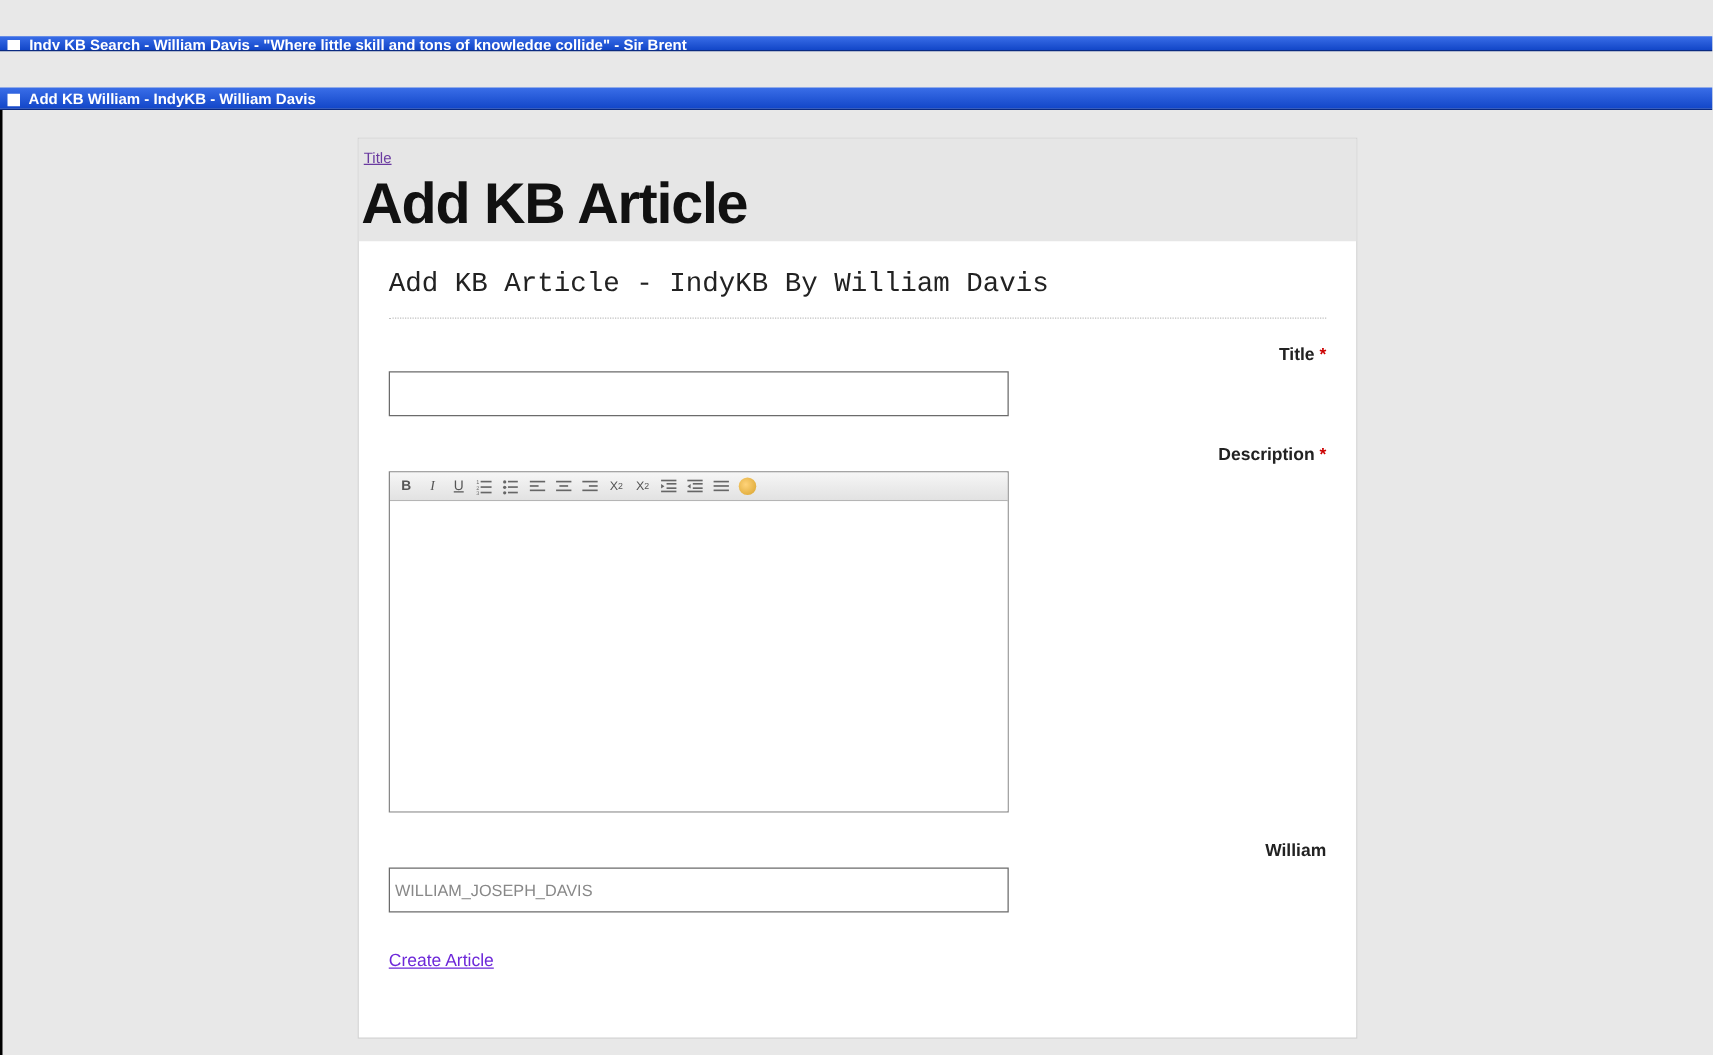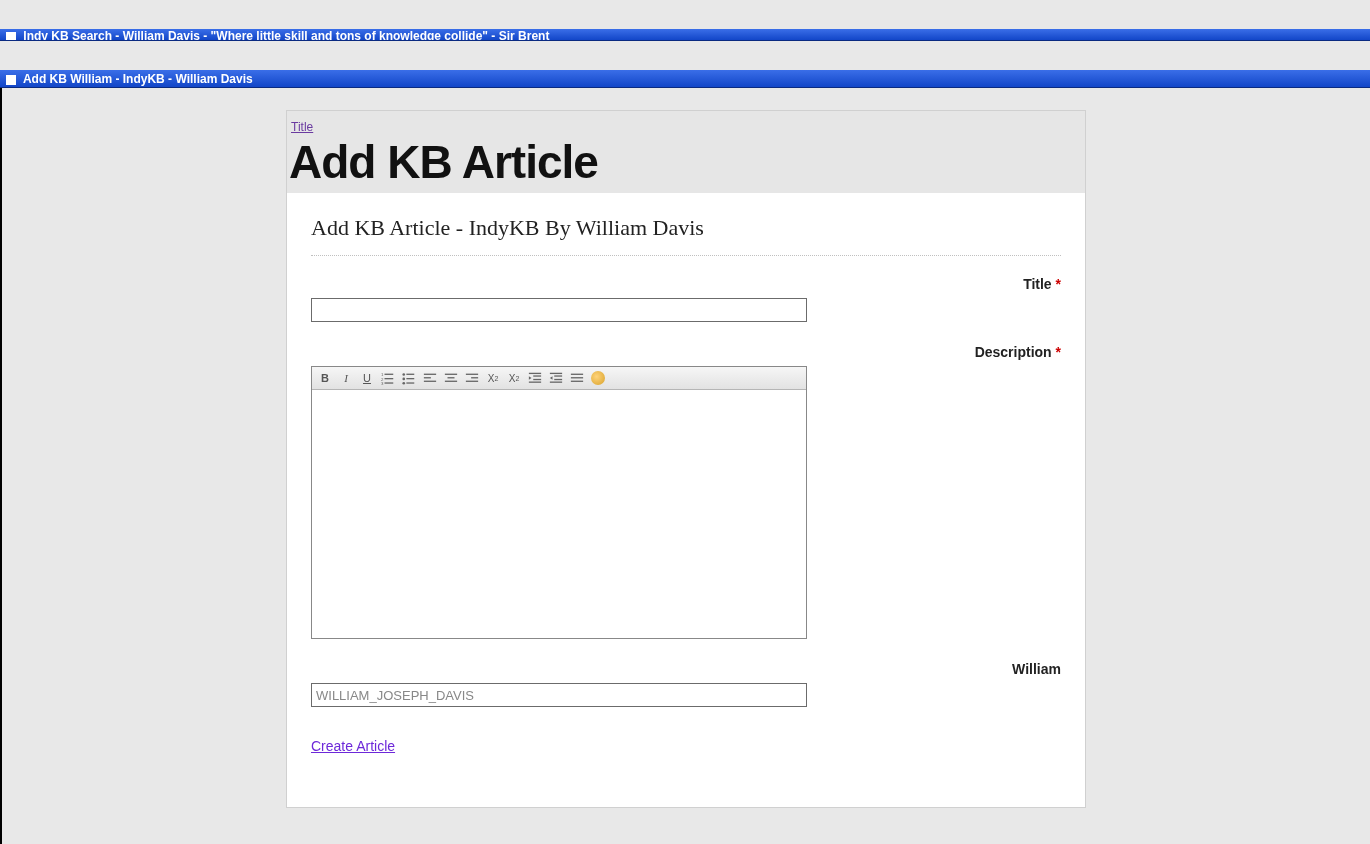--- a/index.html
+++ b/index.html
@@ -58,28 +58,28 @@
   color:#111;
   margin: 0 0 0 2px;
   font-family: Verdana, "Lucida Sans Unicode", sans-serif;
   letter-spacing:-1px;
 }
 .content { padding: 22px 24px 30px 24px; }
 .subhead {
   font-size:22px; 
   color:#222; 
   font-weight:normal;
-  font-family: Liberation Serif, serif;
+  font-family: Liberation Mono, monospace;
 }
 .hr-dotted { border:none; border-top:1px dotted #c0c0c0; margin:14px 0 20px 0; }
 .field { margin-bottom: 22px; }
 .label { font-size:14px; font-weight:bold; color:#222; margin-bottom:6px; display:block;text-align:right; }
 .req { color:#c00; font-weight:bold; }
 .text-input {
-  width: 496px; height:24px; border:1px solid #6b6b6b; padding:2px 4px; font-size:13px;
+  width: 496px; height:36px; border:1px solid #6b6b6b; padding:2px 4px; font-size:13px;
   background:#fff;
 }
 .text-input.readonly { color:#888; background:#fff; }
 .editor {
   width:496px; border:1px solid #888;
 }
 .editor-toolbar {
   background: linear-gradient(#f6f6f6,#e2e2e2);
   border-bottom:1px solid #b5b5b5;
   padding:2px 4px;

